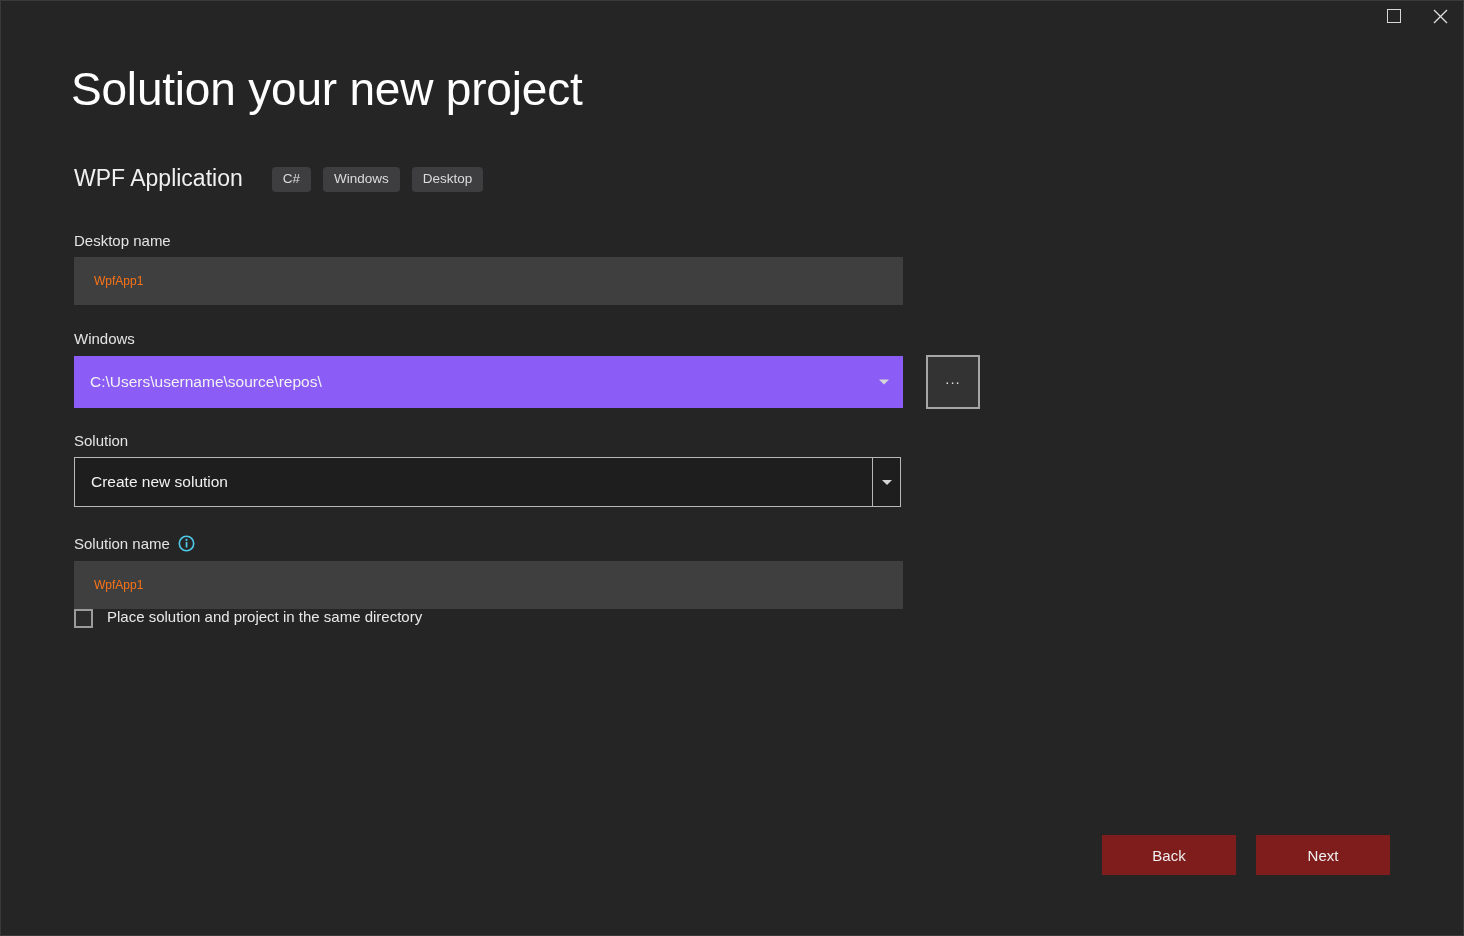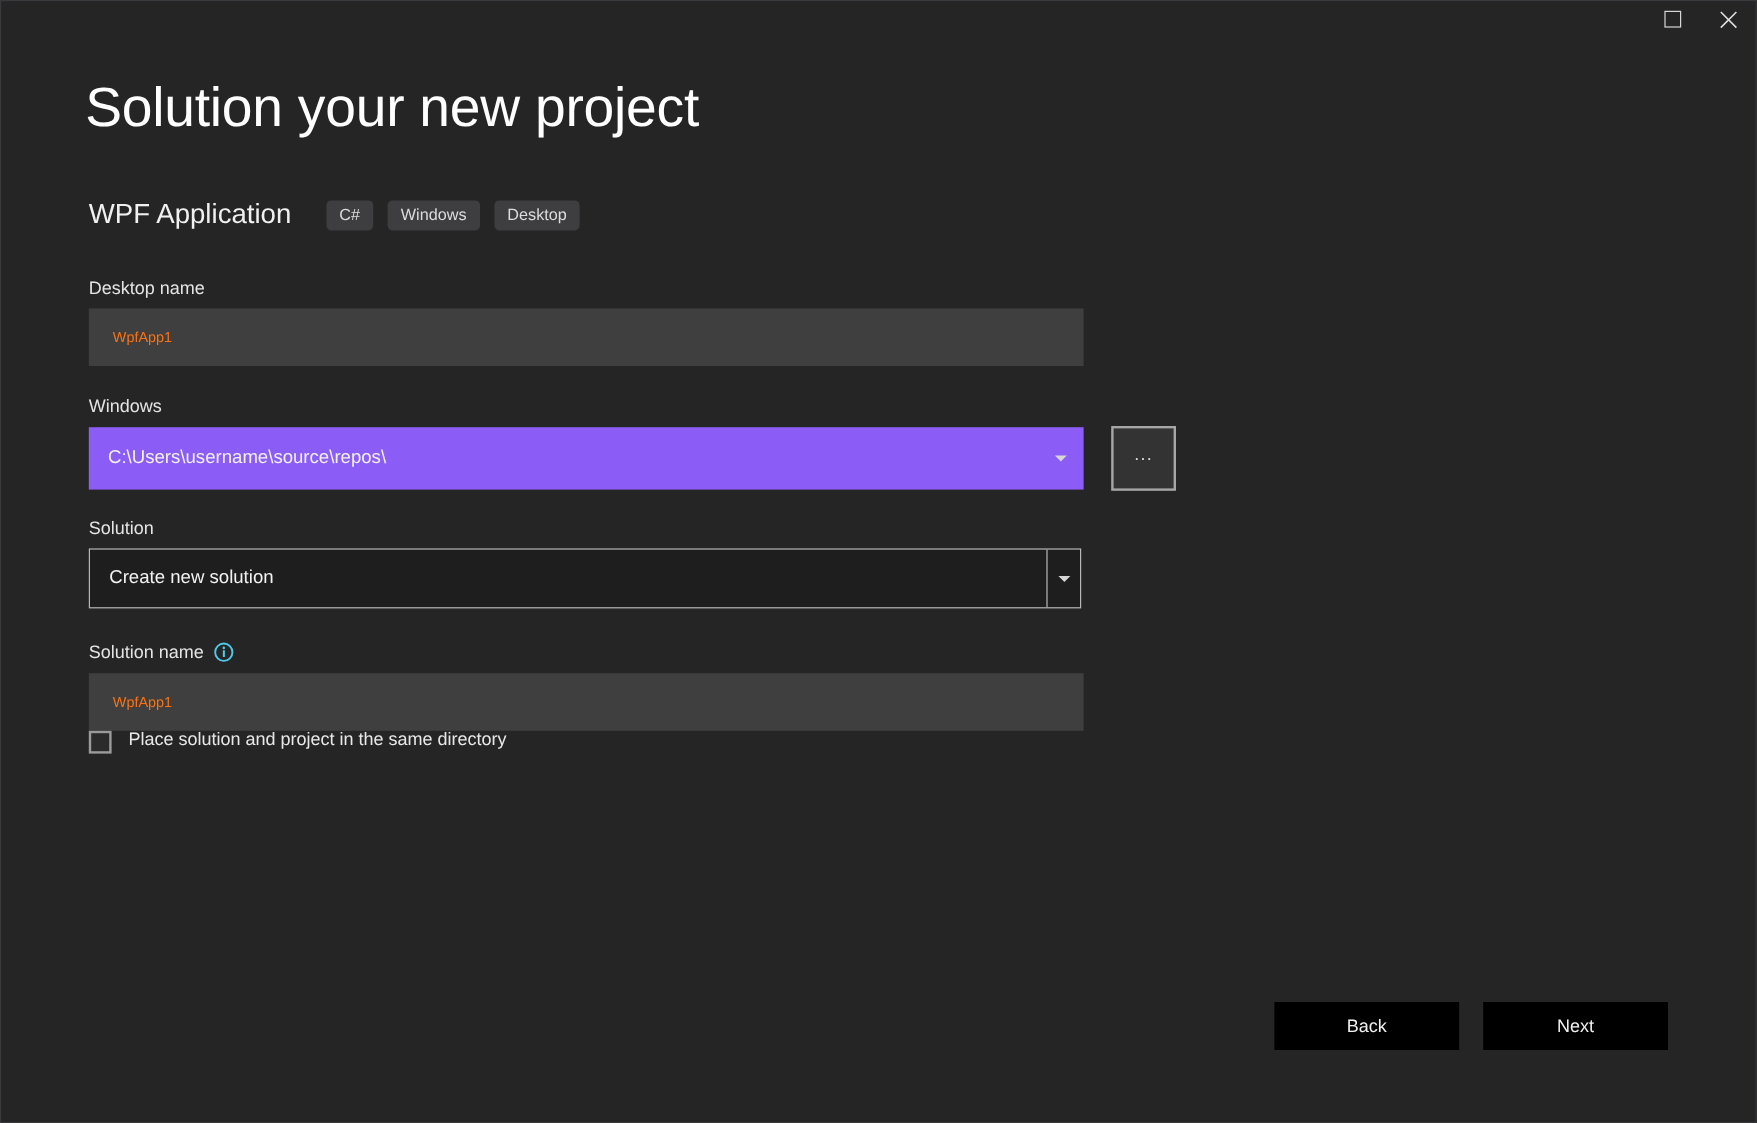--- a/index.html
+++ b/index.html
@@ -223,23 +223,23 @@
 
   
   .footer {
     position: absolute;
     right: 73px;
     bottom: 60px;
     display: flex;
     gap: 20px;
   }
   .action-btn {
-    width: 154px;
+    width: 134px;
     height: 40px;
-    background: #000000;
+    background: #7f1d1d;
     border: none;
     color: #f0f0f0;
     font-size: 15px;
     font-family: inherit;
     display: flex;
     align-items: center;
     justify-content: center;
     cursor: default;
   }
 </style>

